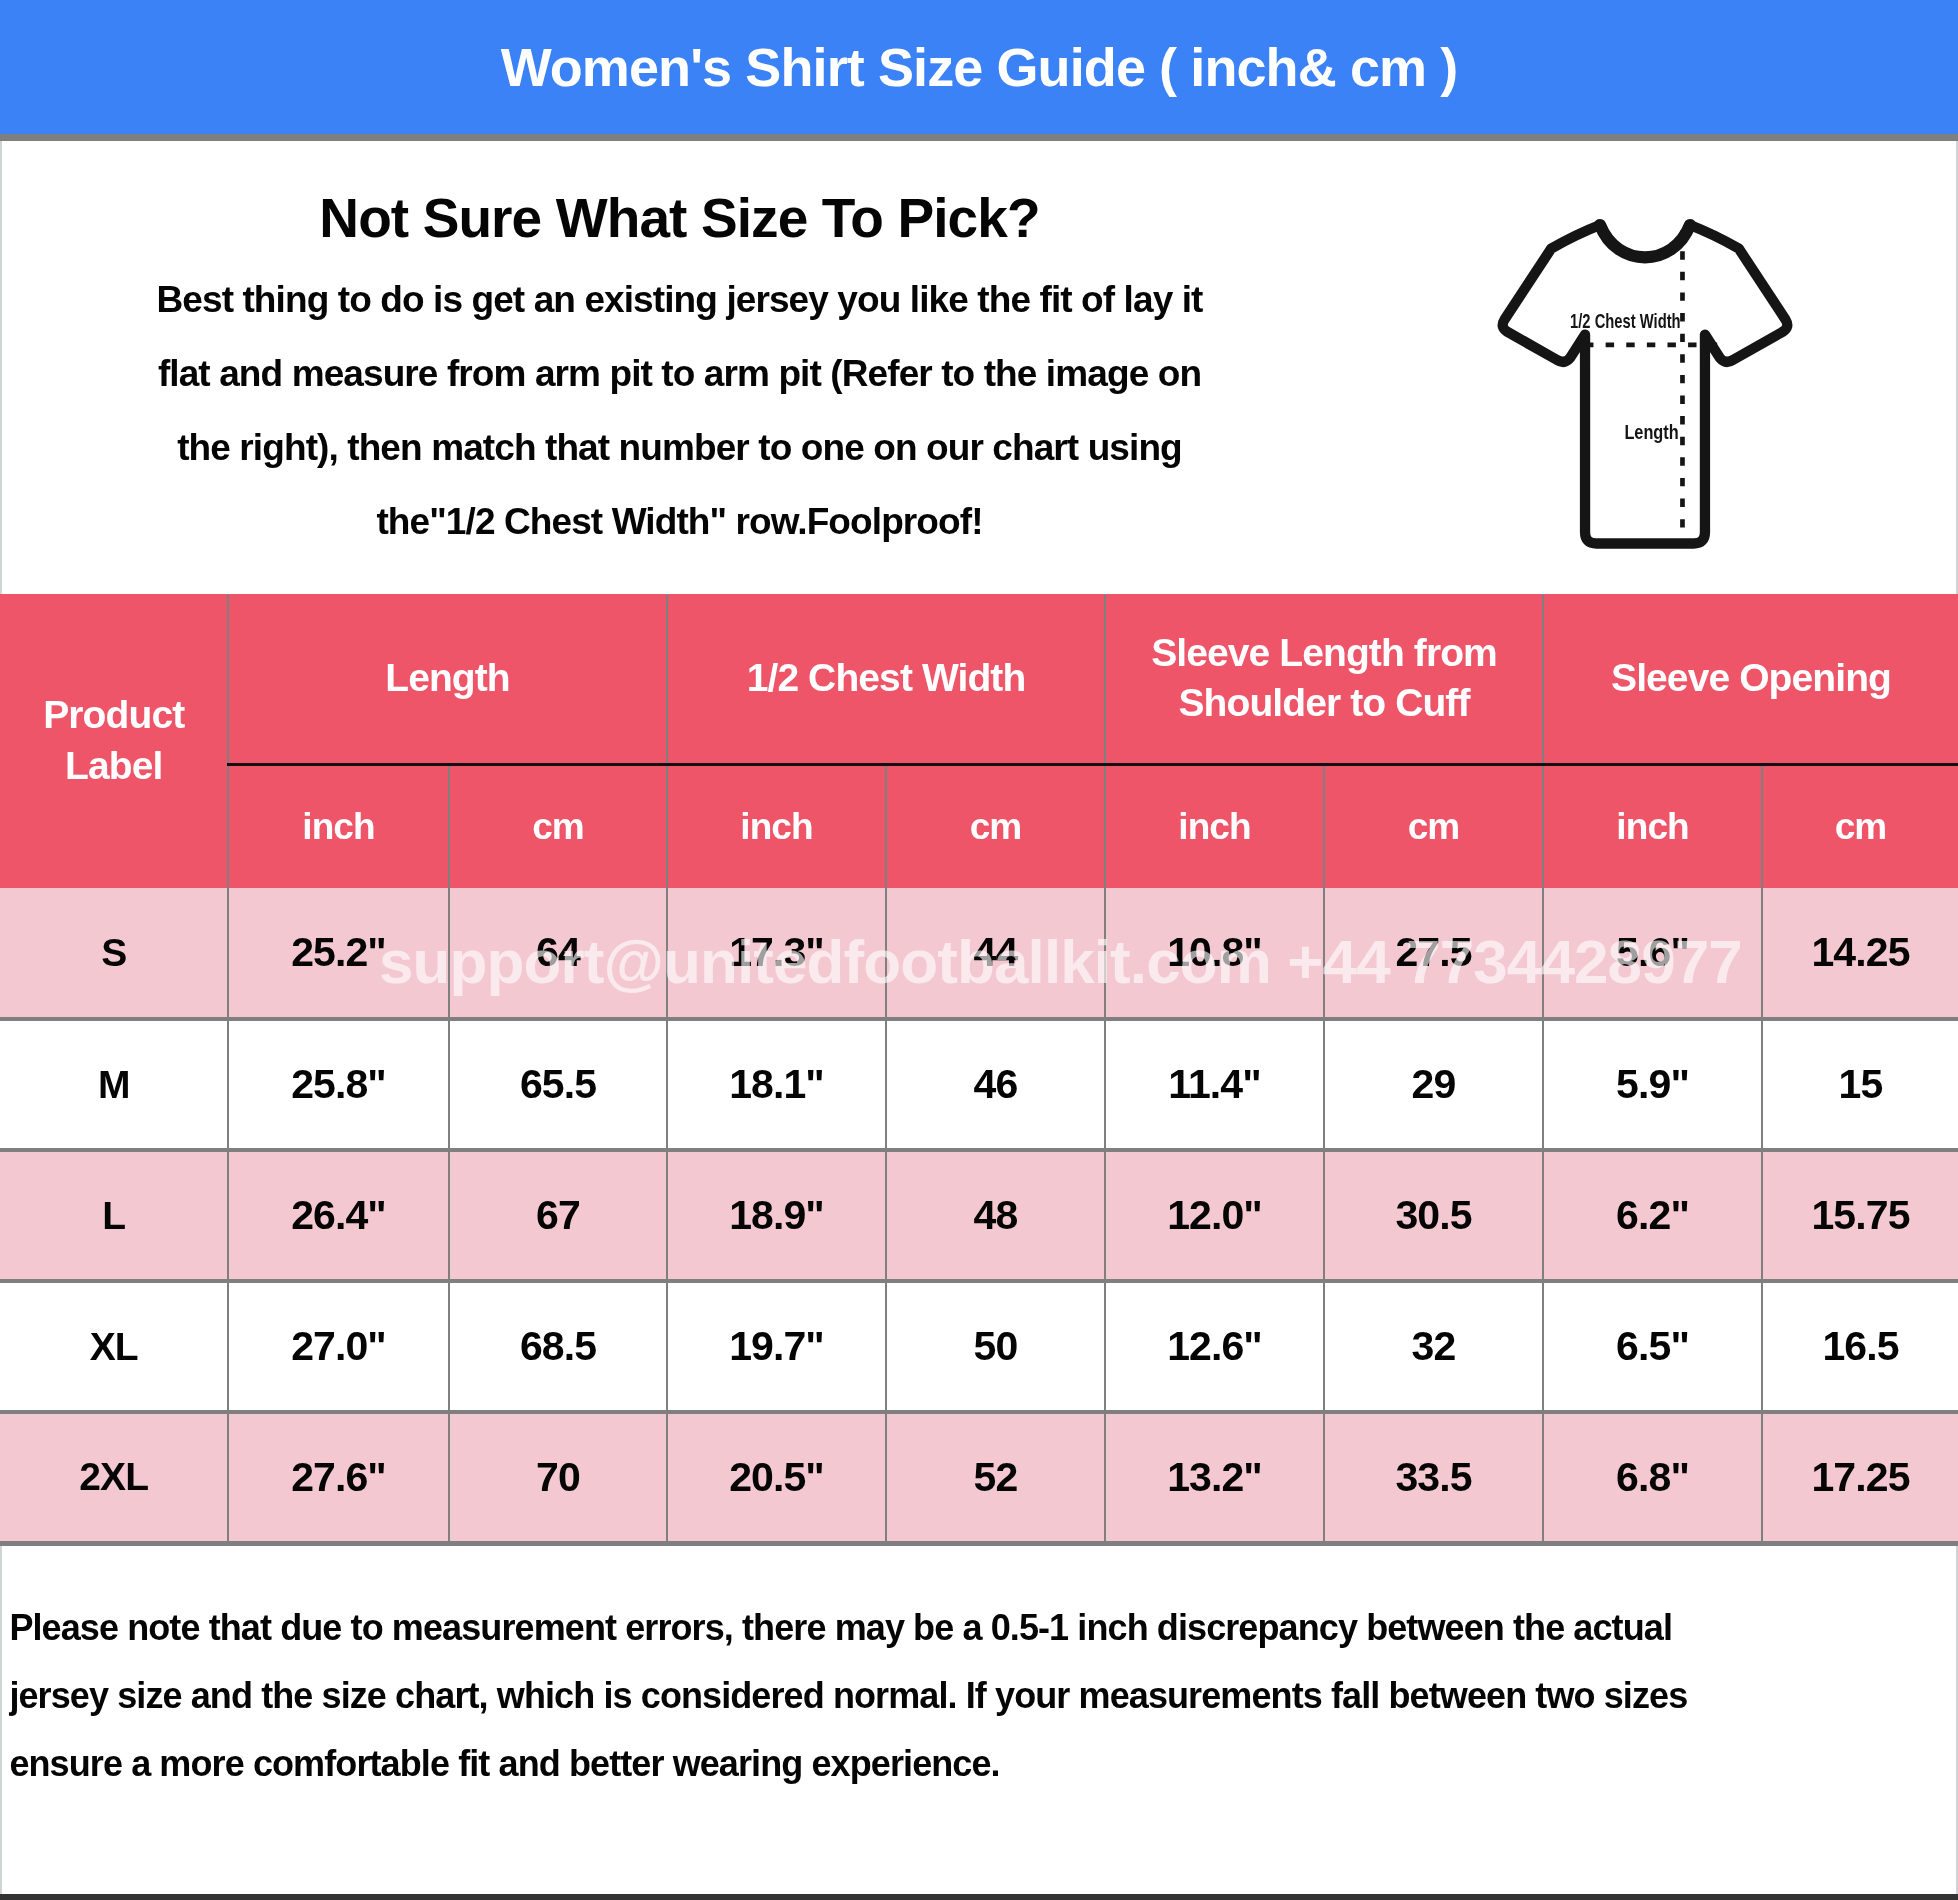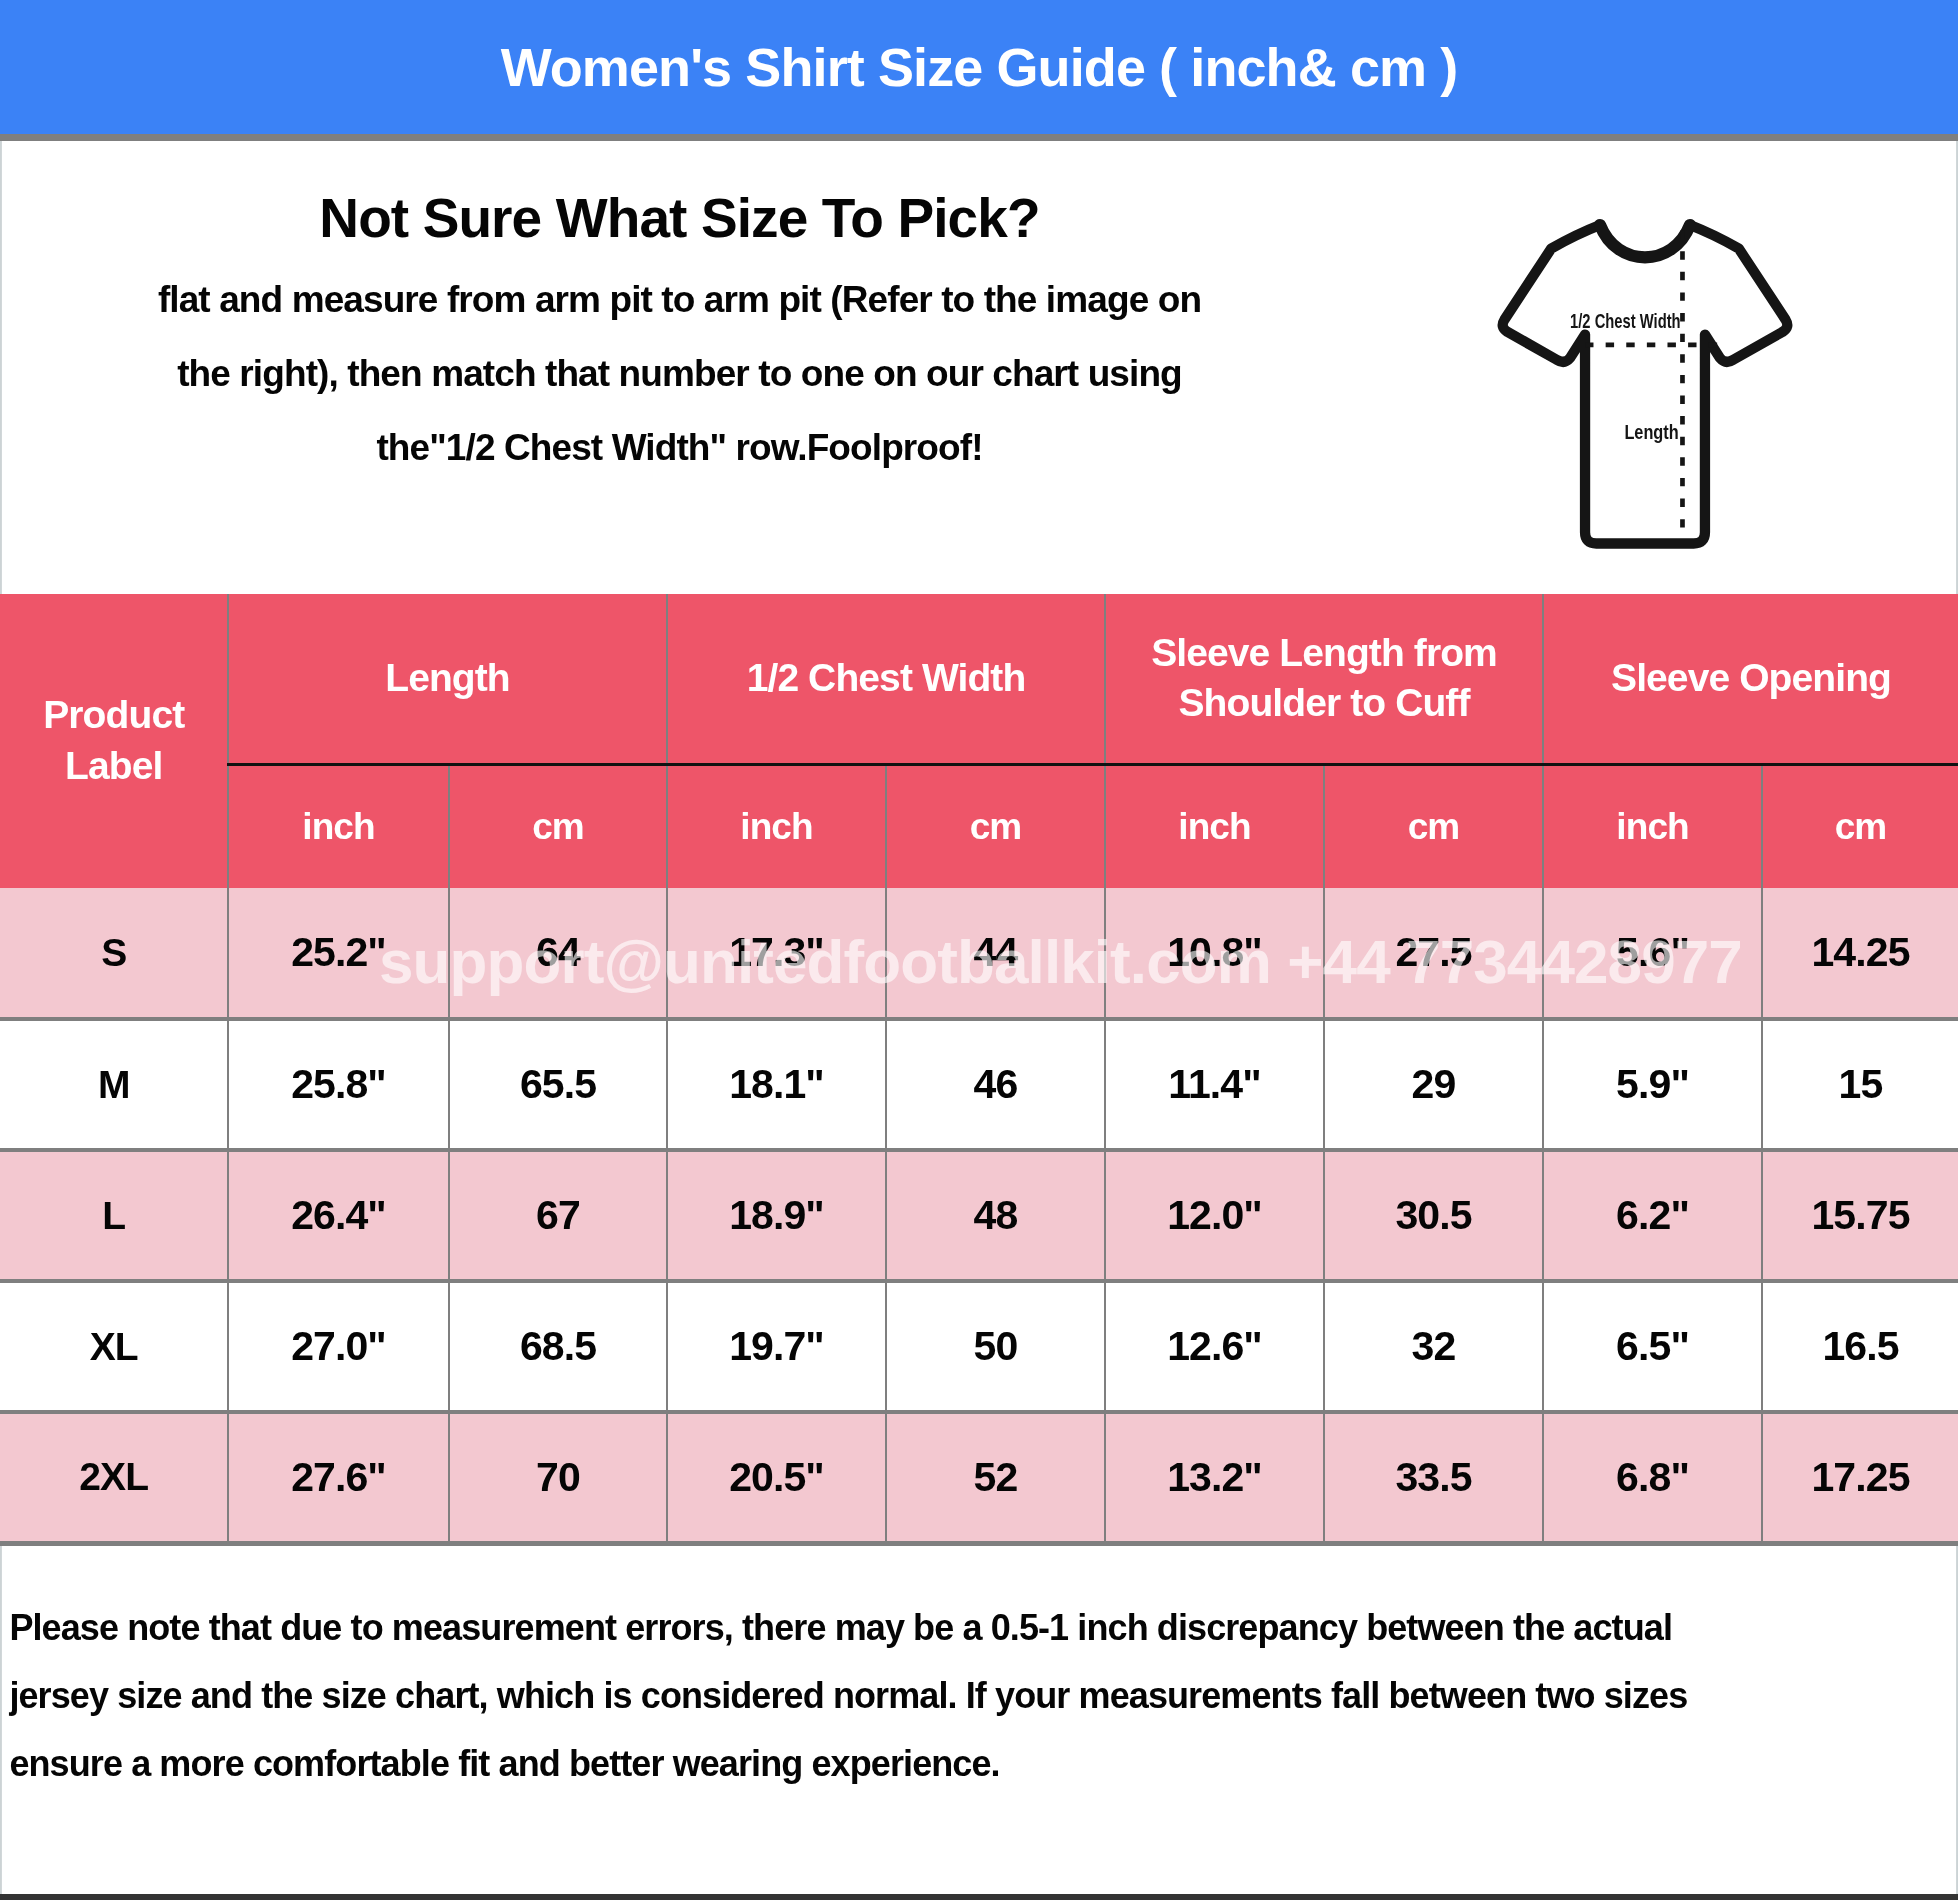--- a/index.html
+++ b/index.html
@@ -53,20 +53,21 @@
 
 <div id="page">
 
   <div class="banner">
     <h1>Women's Shirt Size Guide ( inch&amp; cm )</h1>
   </div>
   <div class="banner-rule"></div>
 
   <div class="instructions">
     <div class="heading">Not Sure What Size To Pick?</div>
+    <div class="line">Best thing to do is get an existing jersey you like the fit of lay it</div>
     <div class="line">flat and measure from arm pit to arm pit (Refer to the image on</div>
     <div class="line">the right), then match that number to one on our chart using</div>
     <div class="line">the"1/2 Chest Width" row.Foolproof!</div>
   </div>
 
   <svg class="shirt" width="300" height="341" viewBox="0 0 320 364">
     <path d="M112,16 C94,23 76,32 60,41 L10,117 Q5,125 13,130 L66,160 Q74,165 80,158 L96,133
              L96,344 Q96,356 108,356 L212,356 Q224,356 224,344 L224,133
              L240,158 Q246,165 254,160 L307,130 Q315,125 310,117 L260,41
              C244,32 226,23 208,16" fill="#ffffff" stroke="#151515" stroke-width="11" stroke-linejoin="round"></path>

